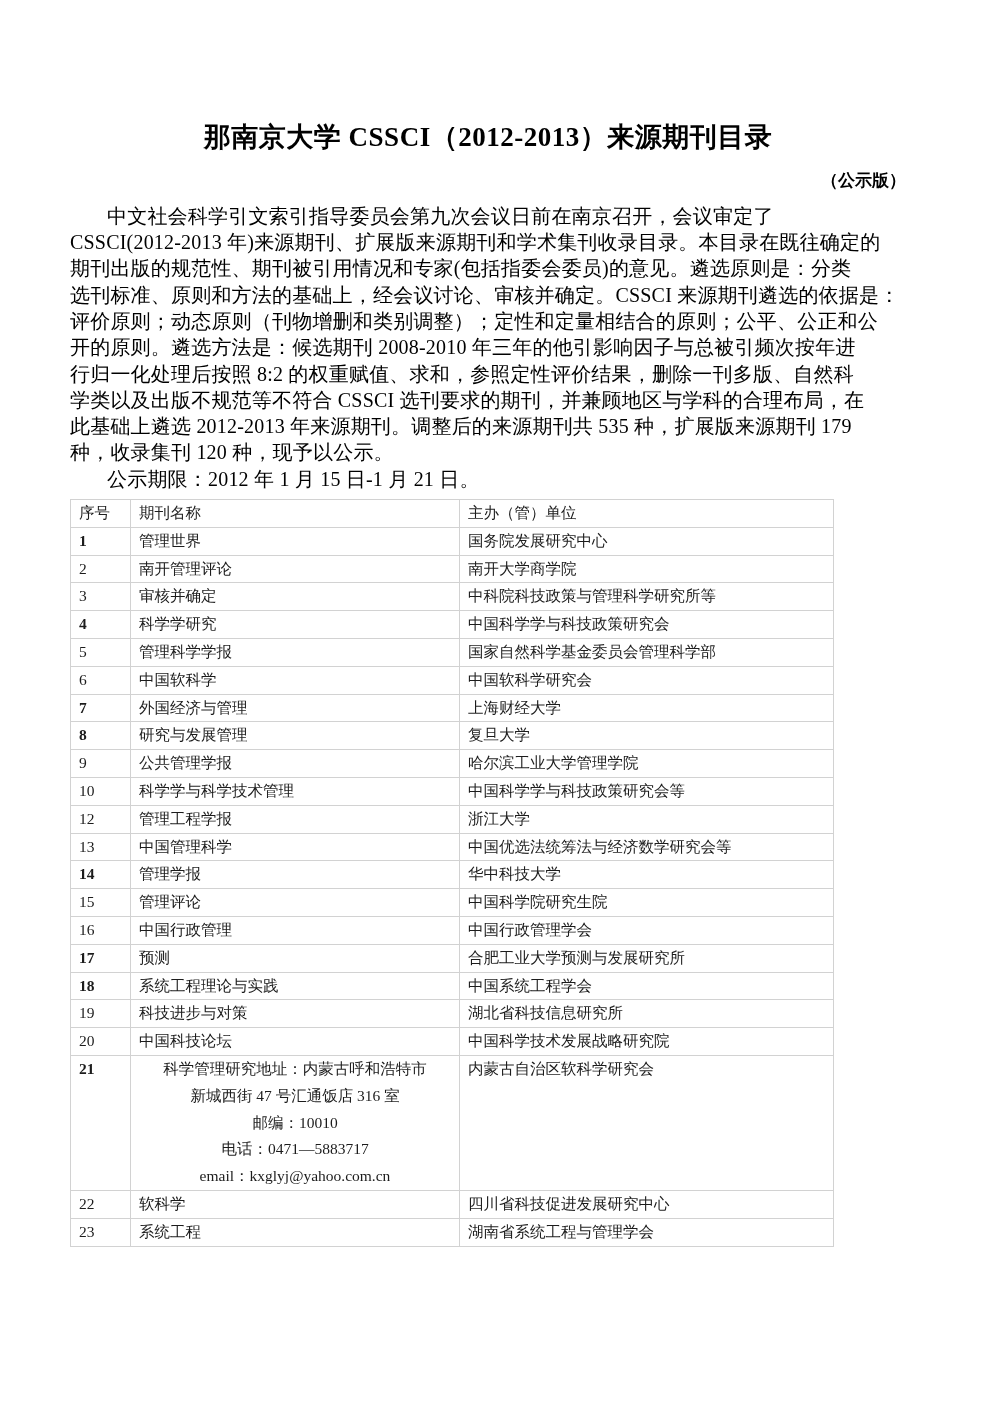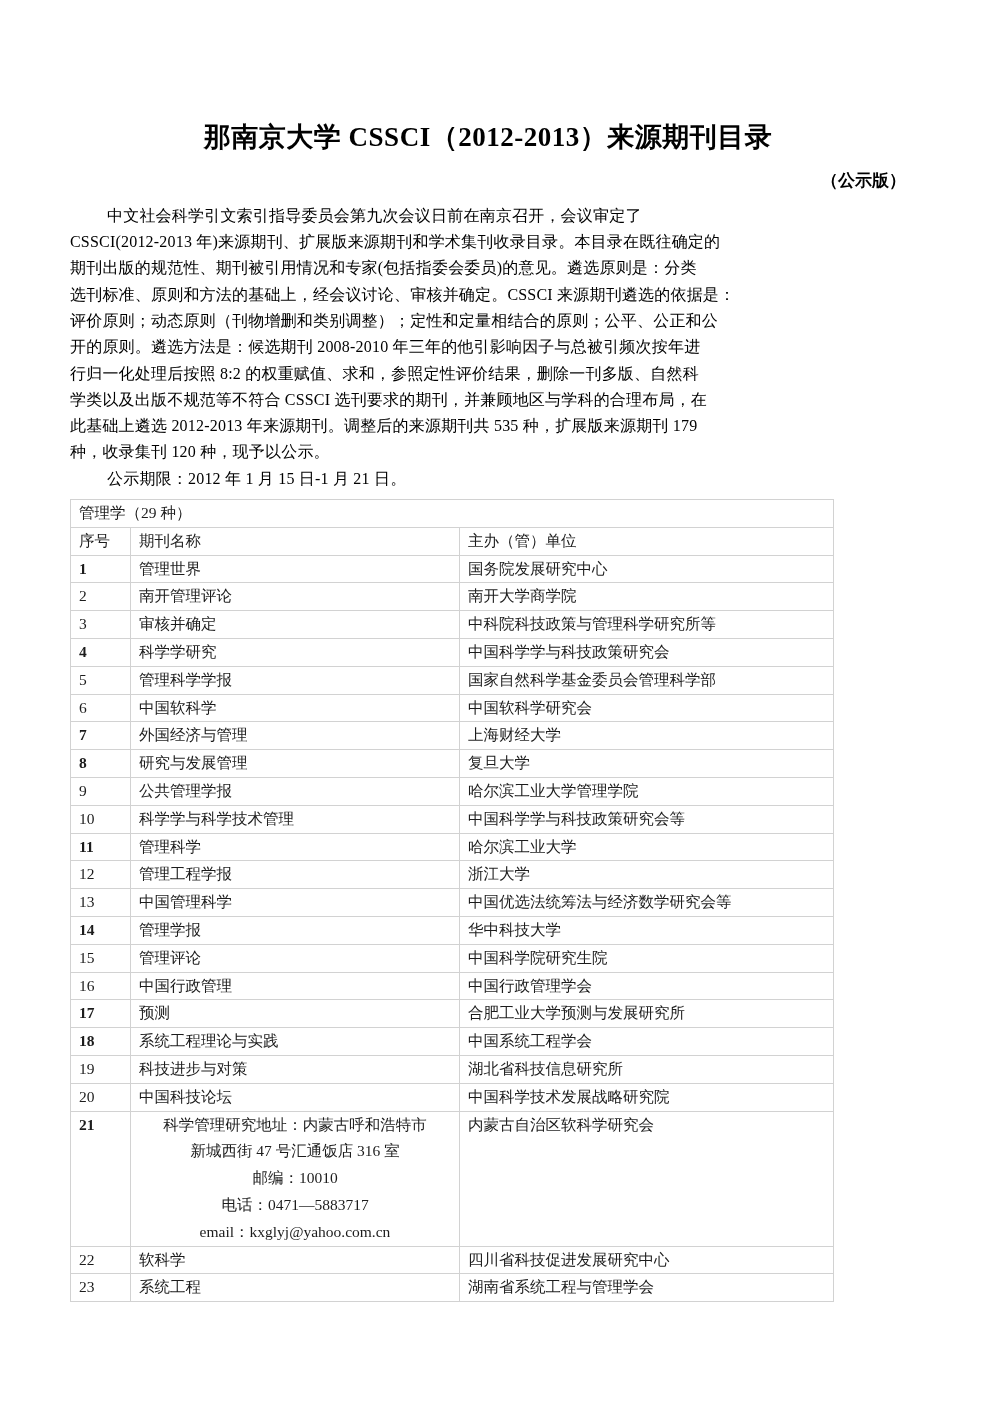--- a/index.html
+++ b/index.html
@@ -23,21 +23,21 @@
     line-height: 1.25;
   }
   .doc-subtitle {
     text-align: right;
     font-size: 17px;
     font-weight: bold;
     margin-top: 14px;
   }
   .intro {
     margin-top: 11px;
-    font-size: 16px;
+    font-size: 20px;
   }
   .intro .line {
     line-height: 26.3px;
     white-space: nowrap;
     letter-spacing: 0.2px;
   }
   .intro .line.indent { text-indent: 37px; }
   .journal-table {
     margin-top: 7px;
     width: 763px;
@@ -82,23 +82,20 @@
   </div>
 
   <table class="journal-table">
     <colgroup>
       <col style="width:60px">
       <col style="width:329px">
       <col style="width:374px">
     </colgroup>
     <tbody>
       <tr>
-        <td colspan="3">管理学（29 种）</td>
-      </tr>
-      <tr>
         <th>序号</th>
         <th>期刊名称</th>
         <th>主办（管）单位</th>
       </tr>
       <tr>
         <td class="b">1</td>
         <td>管理世界</td>
         <td>国务院发展研究中心</td>
       </tr>
       <tr>
@@ -138,25 +135,20 @@
       </tr>
       <tr>
         <td>9</td>
         <td>公共管理学报</td>
         <td>哈尔滨工业大学管理学院</td>
       </tr>
       <tr>
         <td>10</td>
         <td>科学学与科学技术管理</td>
         <td>中国科学学与科技政策研究会等</td>
-      </tr>
-      <tr>
-        <td class="b">11</td>
-        <td>管理科学</td>
-        <td>哈尔滨工业大学</td>
       </tr>
       <tr>
         <td>12</td>
         <td>管理工程学报</td>
         <td>浙江大学</td>
       </tr>
       <tr>
         <td>13</td>
         <td>中国管理科学</td>
         <td>中国优选法统筹法与经济数学研究会等</td>

